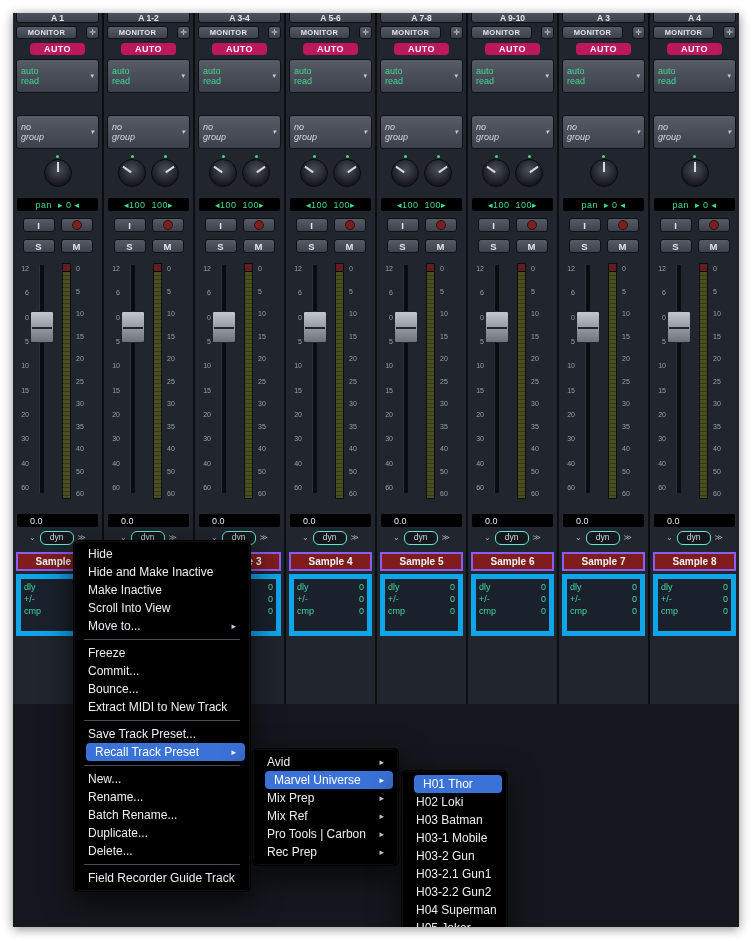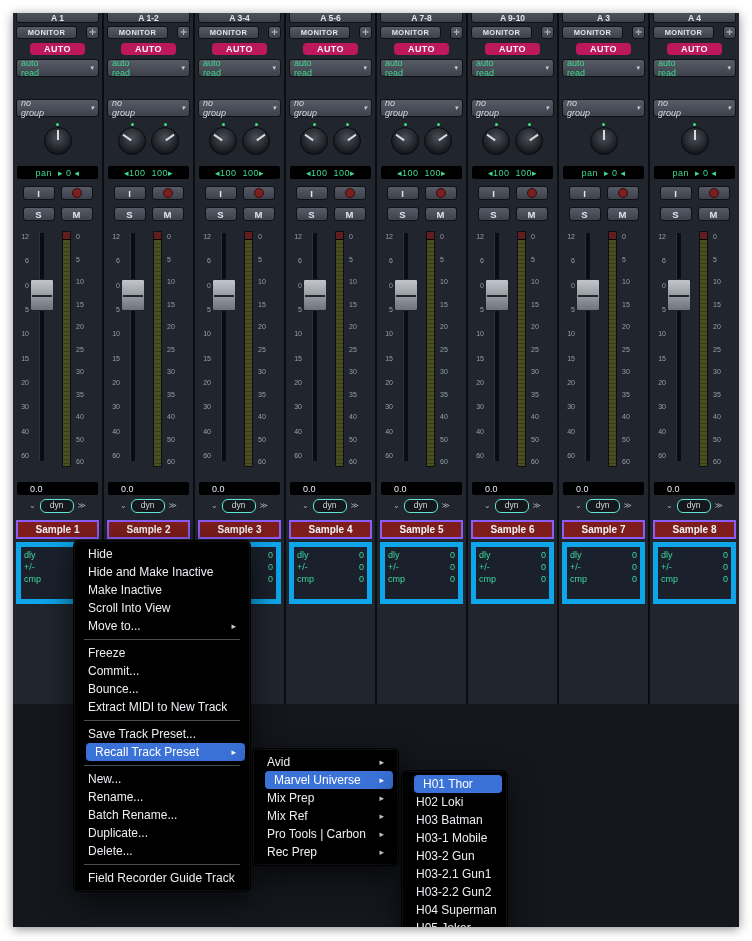--- a/index.html
+++ b/index.html
@@ -11,21 +11,21 @@
   .strip{flex:0 0 89px;width:89px;box-sizing:border-box;background:#20252e;padding:0 3px;position:relative;}
 
   .btn{background:linear-gradient(#565b66,#3c414b);border:1px solid #0f1115;border-radius:3px;color:#e2e5ea;display:flex;align-items:center;justify-content:center;box-sizing:border-box;}
 
   .pathclip{height:11px;overflow:hidden;margin-bottom:2px;}
   .pathbtn{height:16px;margin-top:-6px;font-size:8.5px;font-weight:bold;padding-top:5px;}
   .monrow{display:flex;gap:9px;margin-bottom:4px;}
   .monitor{flex:1;height:13px;font-size:7.5px;font-weight:bold;letter-spacing:.3px;}
   .plusbtn{width:13px;height:13px;font-size:8px;color:#c9cdd4;}
   .autobox{height:12px;margin:0 14px 4px;background:#be185d;border-radius:4px;color:#f0f2f5;font-size:9px;font-weight:bold;display:flex;align-items:center;justify-content:center;letter-spacing:.4px;}
-  .dropdown{height:13px;font-size:9px;justify-content:flex-start;padding:8px 4px;gap:36px;}
+  .dropdown{height:13px;font-size:9px;justify-content:flex-start;padding:16px 4px;gap:36px;}
   .dd-caret{font-size:7px;color:#c8ccd2;}
   .green{color:#41d98f;}
   .lighttxt{color:#d6d9de;}
   .nogroup{margin-top:22px;font-style:italic;}
 
   .knobs{height:38px;display:flex;align-items:center;justify-content:center;gap:5px;margin-top:5px;}
   .knob{width:26px;height:26px;border-radius:50%;background:radial-gradient(circle at 50% 38%,#4a4f58,#16181d 72%);border:1px solid #0a0b0e;position:relative;}
   .knob .ptr{position:absolute;left:50%;top:2px;width:2px;height:10px;background:#d6dade;margin-left:-1px;transform-origin:50% 11px;}
   .knob .adot{position:absolute;left:50%;top:-5px;width:3px;height:3px;border-radius:50%;background:#3ee07a;margin-left:-1.5px;}
   .knob.kl .ptr{transform:rotate(-55deg);}

